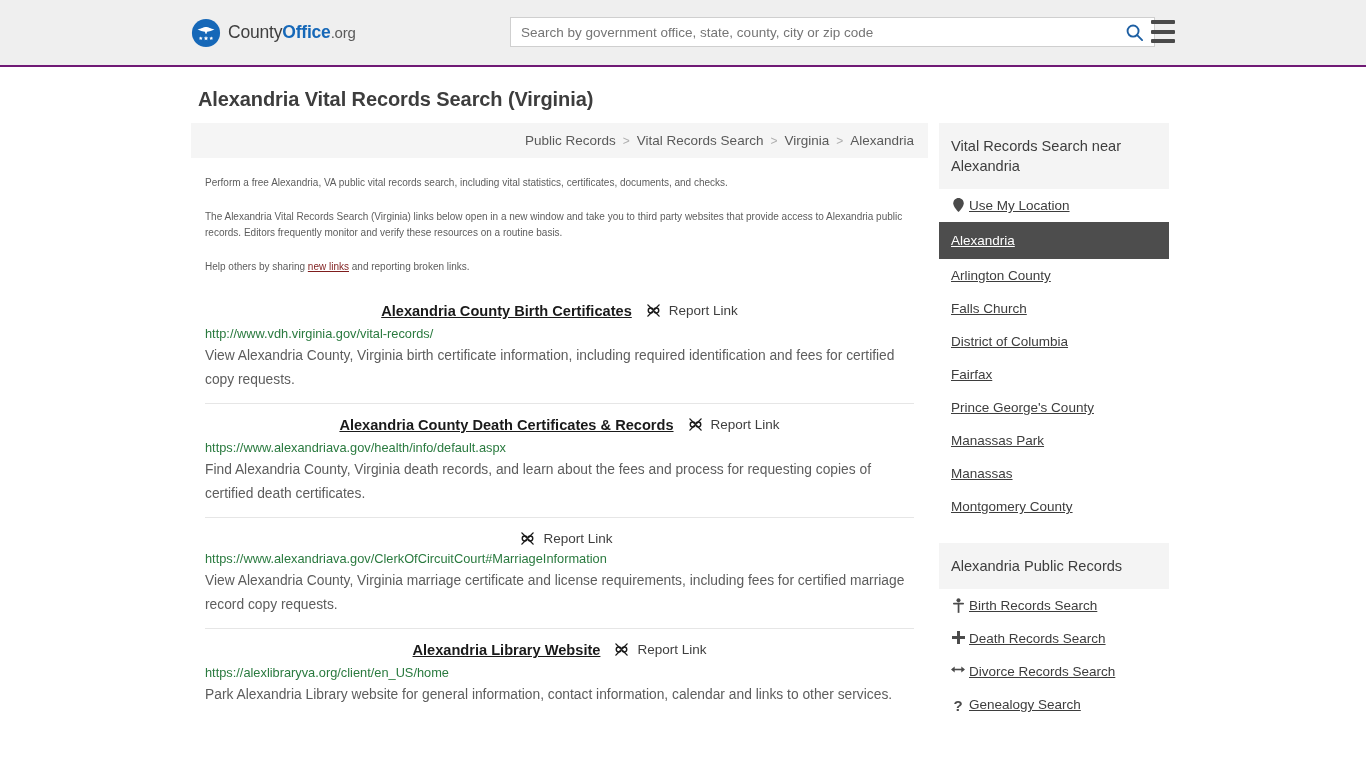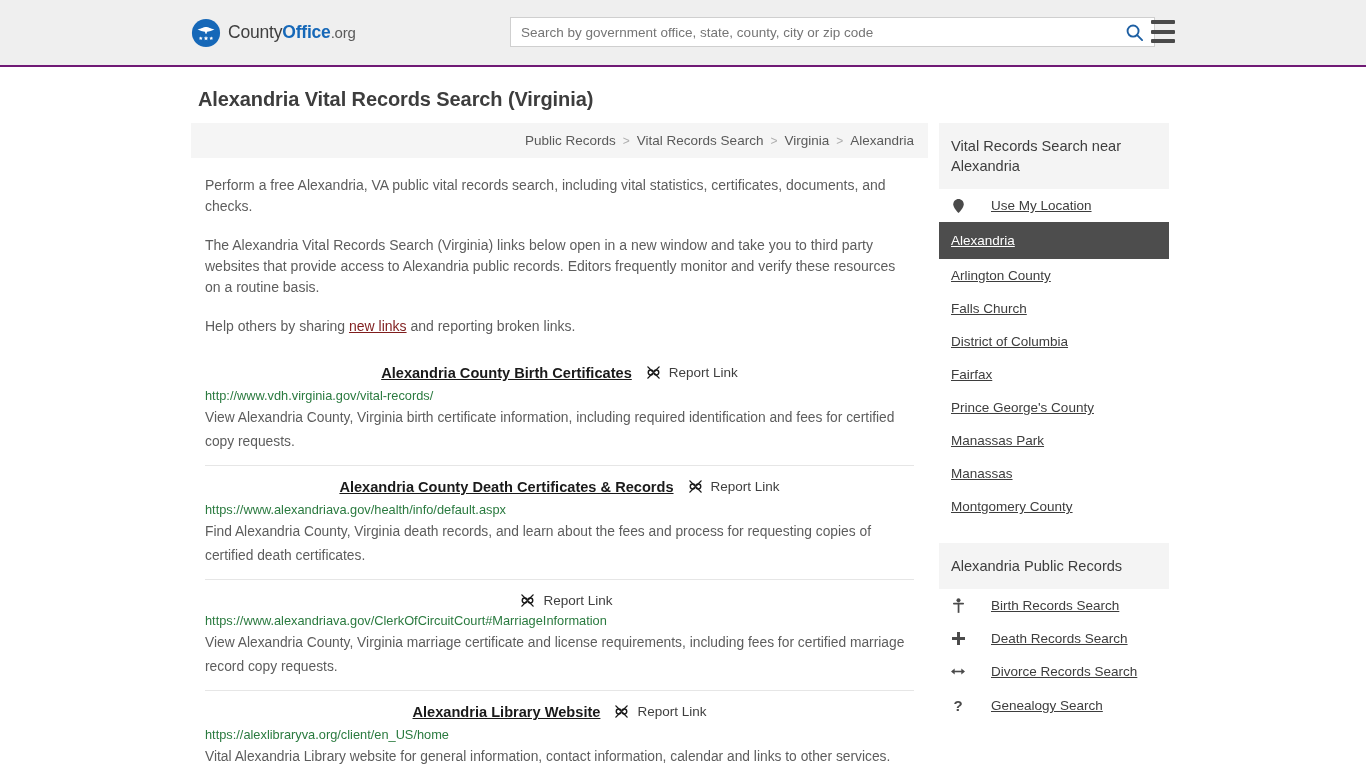--- a/index.html
+++ b/index.html
@@ -133,22 +133,22 @@
     text-decoration: none;
     white-space: nowrap;
   }
   .breadcrumb .sep { color: #aeaeae; font-size: 12px; }
 
   
   .intro {
     padding: 0 14px;
   }
   .intro p {
-    font-size: 14px;
-    line-height: 21px;
+    font-size: 10px;
+    line-height: 16px;
     color: #5d5d5d;
     margin: 18px 0 0 0;
   }
   .intro p:first-child { margin-top: 17px; }
   .intro a {
     color: #7f1d1d;
     text-decoration: underline;
   }
 
   
@@ -206,22 +206,22 @@
     font-size: 14.6px;
     font-weight: normal;
     color: #3d3d3d;
     padding: 13px 12px;
     line-height: 20px;
     margin: 0;
   }
   .side-list { list-style: none; margin: 0; padding: 0; }
   .side-item {
     display: flex;
-    align-items: center;
-    gap: 26px;
+    align-items: flex-start;
+    gap: 4px;
     padding: 9px 12px;
     font-size: 13.5px;
   }
   .side-item a {
     color: #3d3d3d;
     text-decoration: underline;
   }
   .side-item.is-active {
     background: #4d4d4d;
     padding-top: 11px;
@@ -354,21 +354,21 @@
             <svg width="15" height="15" viewBox="0 0 16 16">
               <path d="M2 2 L6.6 6.6 M9.4 9.4 L14 14" stroke="#1a1a1a" stroke-width="1.5" fill="none" stroke-linecap="round"></path>
               <path d="M2 14 L6.6 9.4 M9.4 6.6 L14 2" stroke="#1a1a1a" stroke-width="1.5" fill="none" stroke-linecap="round"></path>
               <circle cx="5" cy="8" r="2.6" fill="none" stroke="#1a1a1a" stroke-width="1.5"></circle>
               <circle cx="11" cy="8" r="2.6" fill="none" stroke="#1a1a1a" stroke-width="1.5"></circle>
             </svg>
             <span>Report Link</span>
           </a>
         </div>
         <a class="result-url" href="#">https://alexlibraryva.org/client/en_US/home</a>
-        <p class="result-desc">Vital Alexandria Library website for general information, contact information, calendar and links to other services.</p>
+        <p class="result-desc">Park Alexandria Library website for general information, contact information, calendar and links to other services.</p>
       </article>
 
     </section>
   </main>
 
   <aside class="sidebar-col">
 
     <section class="side-box">
       <h2 class="side-heading">Vital Records Search near Alexandria</h2>
       <ul class="side-list">

